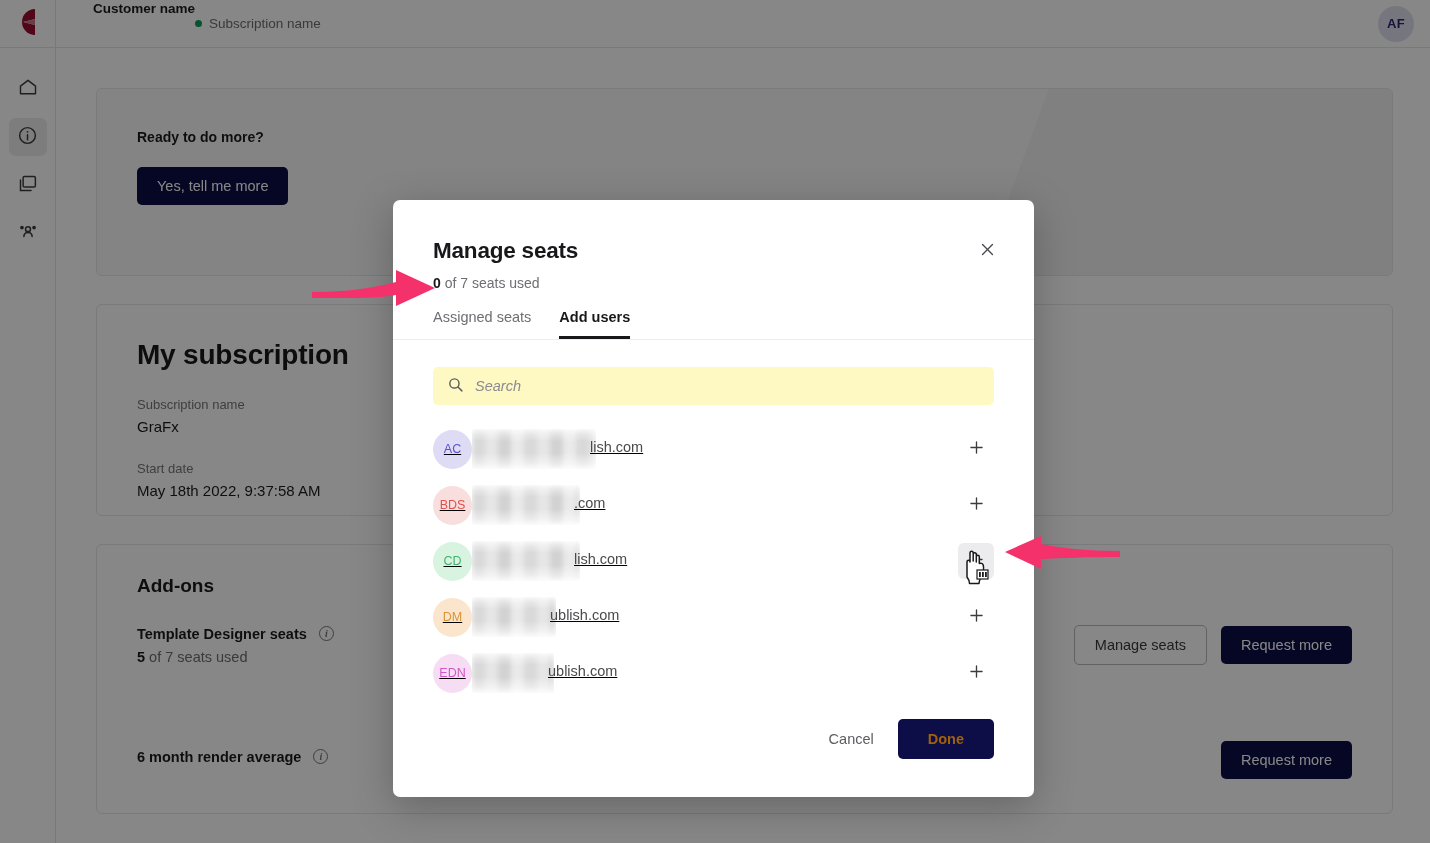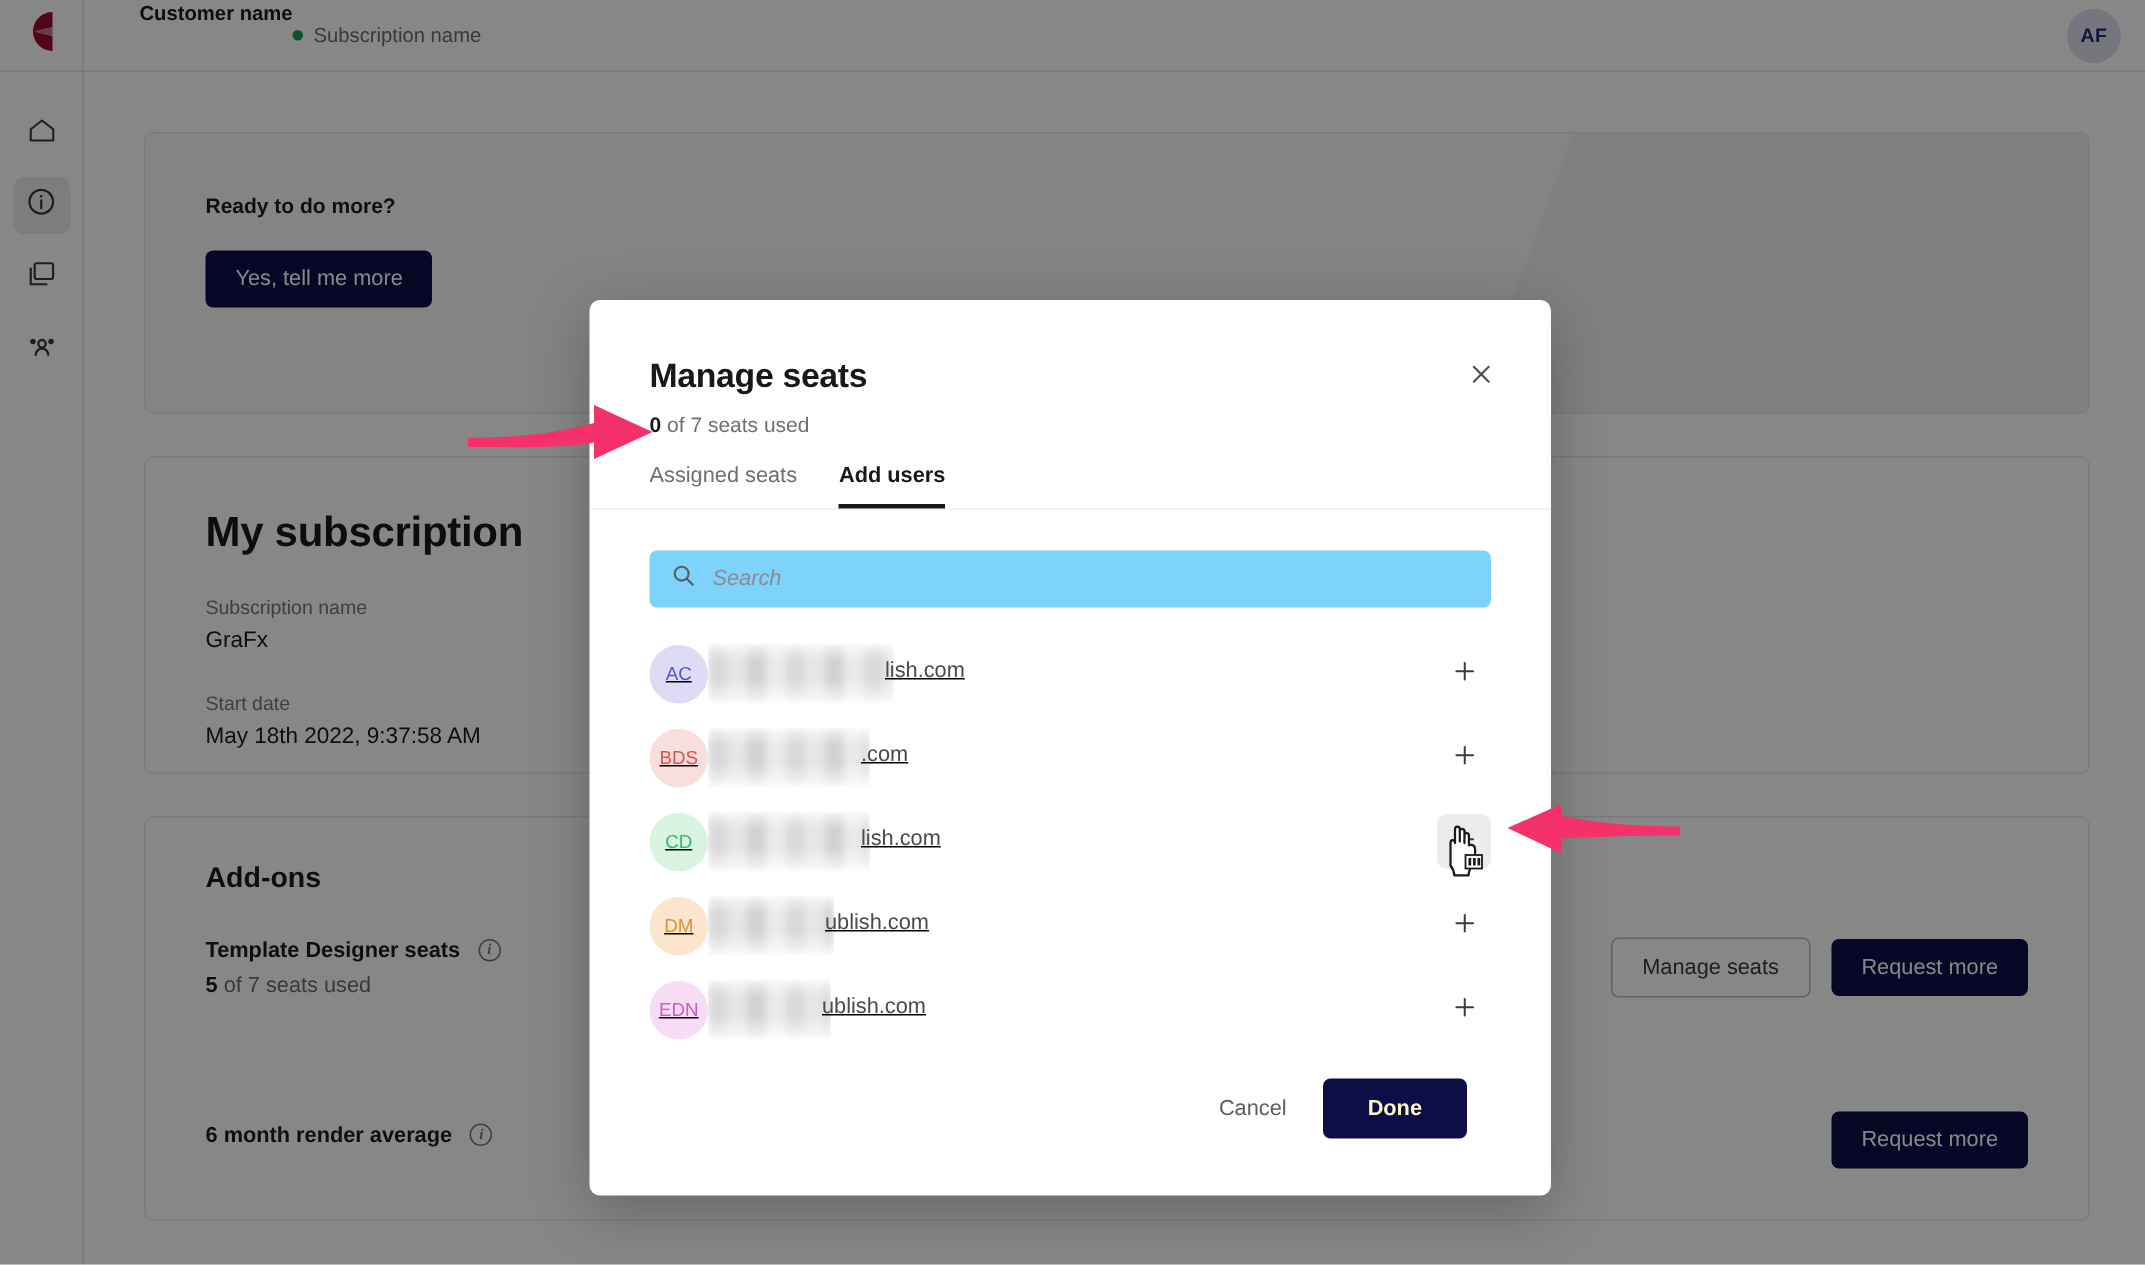--- a/index.html
+++ b/index.html
@@ -173,21 +173,21 @@
   }
   .tab {
     font-size: 14.5px; color: #6e6e73; background: none; border: none;
     font-family: inherit; cursor: pointer;
     padding: 0 0 11px 0; border-bottom: 3px solid transparent;
   }
   .tab.active { color: #18181b; font-weight: bold; border-bottom-color: #18181b; }
 
   #modal-body { flex: 1; padding: 27px 40px 0 40px; overflow: hidden; }
   #search-box {
-    height: 38px; background: #7dd3fc; border-radius: 5px;
+    height: 38px; background: #fef9c3; border-radius: 5px;
     display: flex; align-items: center; gap: 11px; padding: 0 14px;
   }
   #search-input {
     flex: 1; border: none; background: transparent; outline: none;
     font-family: inherit; font-size: 14.5px; font-style: italic; color: #4a4a4e;
   }
   #search-input::placeholder { color: #8a8a90; font-style: italic; }
 
   #user-list { margin-top: 16px; }
   .user-row {
@@ -224,29 +224,29 @@
   }
   .u-add {
     width: 36px; height: 36px; border-radius: 6px;
     border: none; background: transparent; cursor: pointer;
     display: flex; align-items: center; justify-content: center;
     color: #3c3c40; position: relative;
   }
   .u-add.hovered { background: #ececee; }
 
   #modal-foot {
-    padding: 0 56px 38px 40px;
+    padding: 0 40px 38px 40px;
     display: flex; align-items: center; justify-content: flex-end; gap: 14px;
   }
   #btn-cancel {
     background: none; border: none; font-family: inherit;
     font-size: 14.5px; color: #5c5c61; cursor: pointer; padding: 12px 10px;
   }
   #btn-done {
-    background: #0d0d47; color: #fef9c3; border: none; border-radius: 5px;
+    background: #0d0d47; color: #a16207; border: none; border-radius: 5px;
     font-family: inherit; font-size: 14.5px; font-weight: bold;
     padding: 12px 30px; cursor: pointer;
   }
 
   
   .anno-arrow { position: absolute; z-index: 200; pointer-events: none; }
   #arrow-seats { left: 312px; top: 266px; }
   #arrow-plus  { left: 1005px; top: 536px; }
 
   

